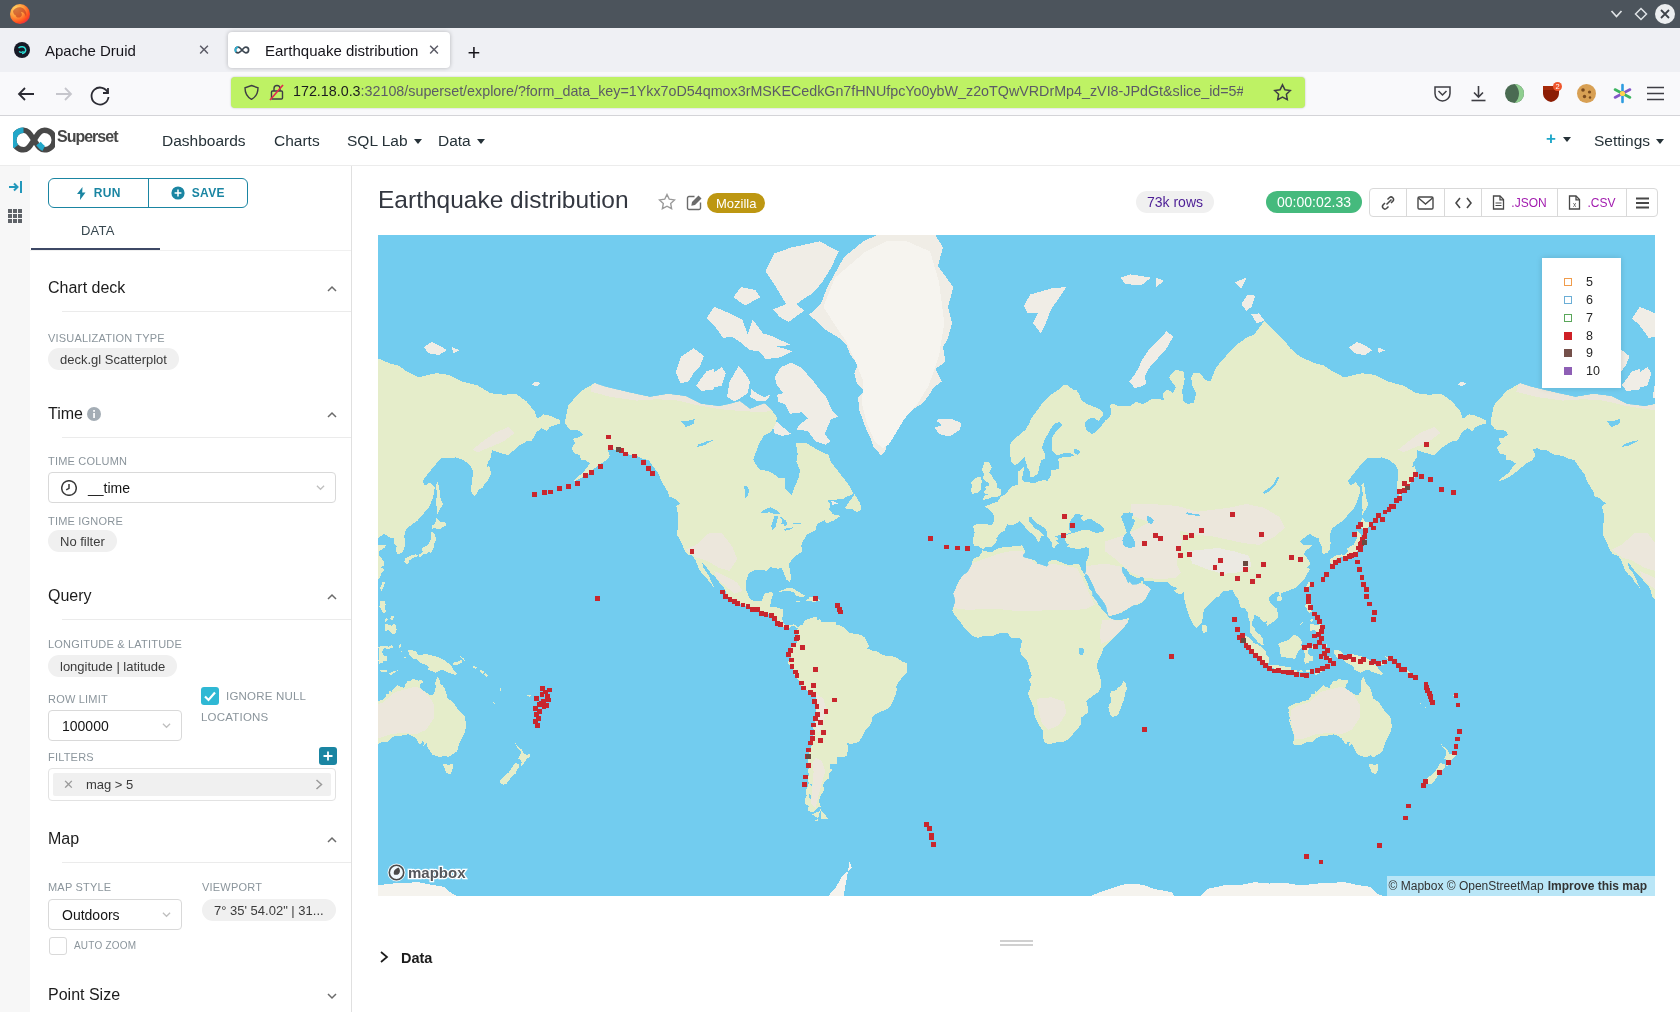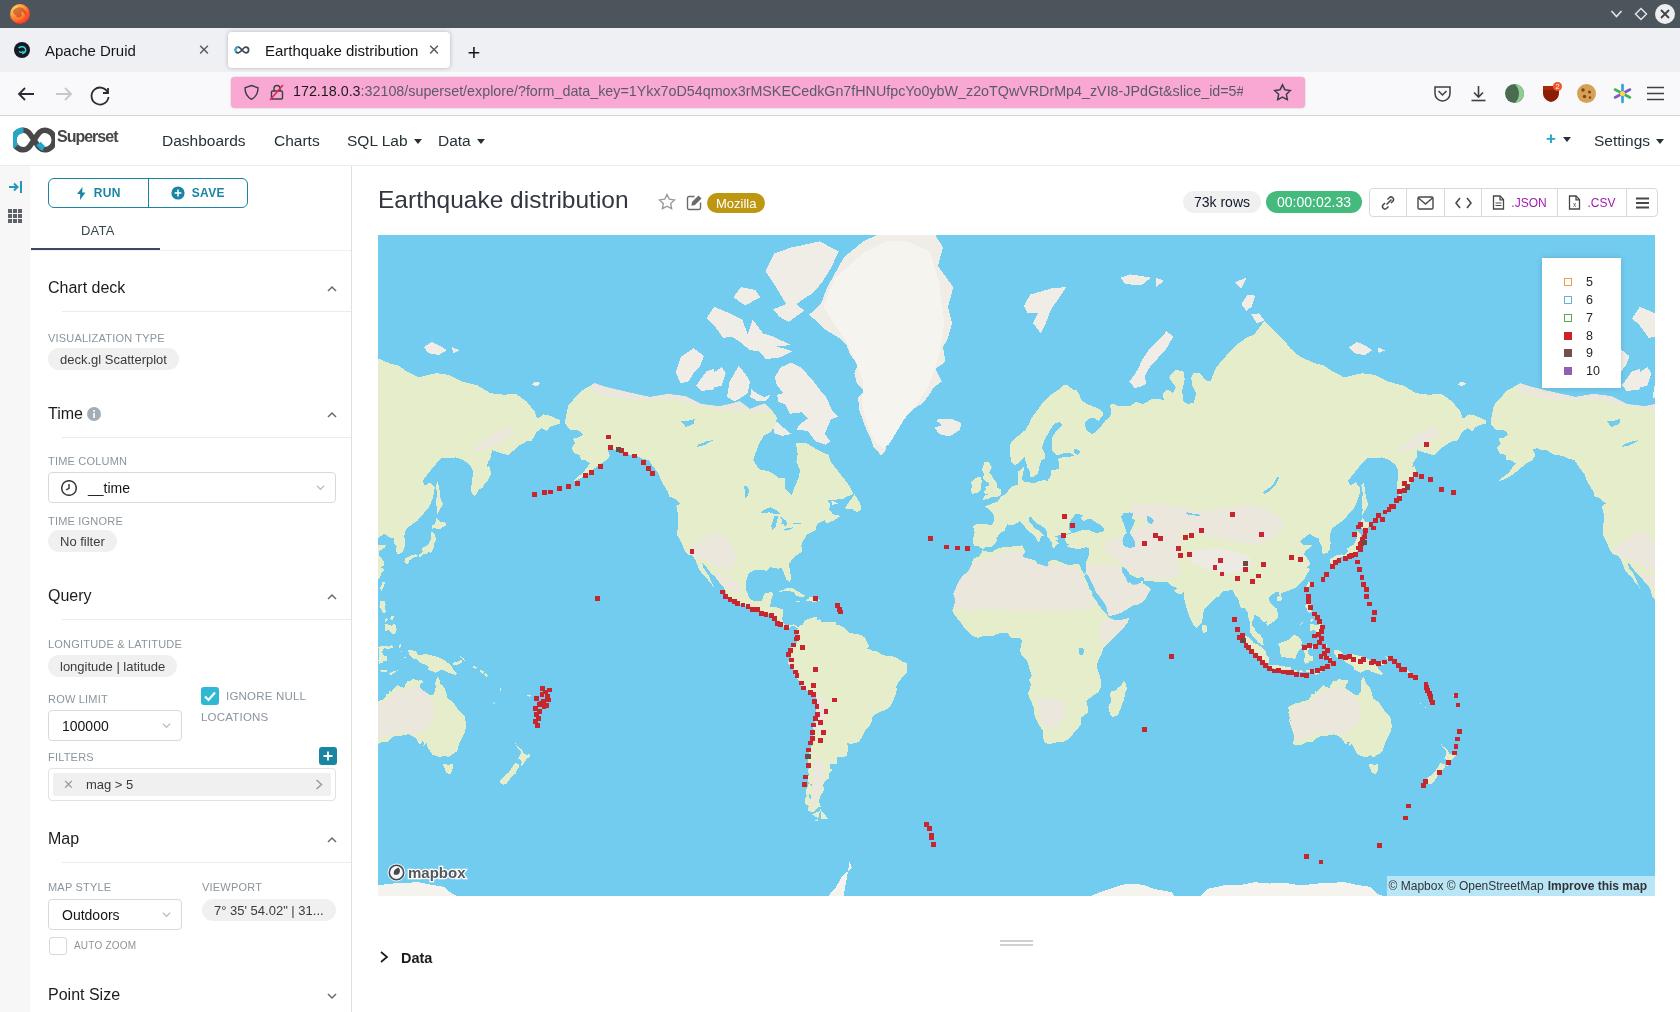--- a/index.html
+++ b/index.html
@@ -13,21 +13,21 @@
 .tab{top:4px;height:36px;border-radius:4px;font-size:15px;color:#15141a;display:flex;align-items:center}
 #tab1{left:8px;width:212px}
 #tab2{left:228px;width:222px;background:#fff;box-shadow:0 0 4px rgba(0,0,0,.25)}
 .tab .fav{width:16px;height:16px;margin-left:6px;flex:none}
 .tab .label{margin-left:15px;white-space:nowrap;overflow:hidden;flex:1}
 .tab .close{width:24px;height:24px;margin-right:4px;flex:none;color:#5b5b66;font-size:15px;line-height:24px;text-align:center}
 #newtab{left:458px;top:10px;width:32px;height:32px;color:#15141a;font-size:22px;line-height:30px;text-align:center;font-weight:400}
 
 #urlrow{left:0;top:72px;width:1680px;height:44px;background:#f9f9fb;border-bottom:1px solid #d4d4d8}
 .navbtn{width:32px;height:32px}
-#urlfield{left:231px;top:5px;width:1074px;height:31px;background:#f9a8d4;border-radius:4px;box-shadow:0 0 2px rgba(0,0,0,.25);font-size:14.3px;color:#5b5b66}
+#urlfield{left:231px;top:5px;width:1074px;height:31px;background:#bef264;border-radius:4px;box-shadow:0 0 2px rgba(0,0,0,.25);font-size:14.3px;color:#5b5b66}
 #urlfield .host{color:#1b1b1f}
 
 #snav{left:0;top:116px;width:1680px;height:50px;background:#fff;border-bottom:1px solid #ececec}
 .snavitem{top:16px;font-size:15.5px;color:#263238}
 .caret{display:inline-block;width:0;height:0;border-left:4px solid transparent;border-right:4px solid transparent;border-top:5px solid #263238;vertical-align:2px;margin-left:6px}
 
 #rail{left:0;top:166px;width:31px;height:846px;background:#f7f7f7;border-right:1px solid #ececec}
 
 #sidebar{left:30px;top:166px;width:322px;height:846px;background:#fff;border-right:1px solid #e0e0e0;overflow:hidden}
 .btngroup{left:18px;top:12px;width:200px;height:30px;border:1px solid #1a85a2;border-radius:6px;display:flex}
@@ -40,21 +40,21 @@
 .secline{height:1px;background:#ebebeb}
 .chev{width:10px;height:10px}
 .lbl{font-size:11px;color:#8b959c;letter-spacing:.2px}
 .pill{background:#f0f0f0;border-radius:11px;font-size:13px;color:#3b3b3b;display:inline-flex;align-items:center;padding:0 12px;height:22px}
 .sel{border:1px solid #d9d9d9;border-radius:4px;background:#fff;font-size:14px;color:#141414;display:flex;align-items:center}
 .selchev{margin-left:auto;margin-right:10px;width:9px;height:9px}
 
 #main{left:352px;top:166px;width:1328px;height:846px;background:#fff}
 #charttitle{left:26px;top:20px;font-size:24.5px;color:#333740}
 .hpill{height:22px;border-radius:11px;font-size:14px;display:inline-flex;align-items:center;padding:0 11px}
-#rowspill{left:831px;top:25px;background:#f0f0f0;color:#0f172a}
+#rowspill{left:784px;top:25px;background:#f0f0f0;color:#4c1d95}
 #timerpill{left:914px;top:25px;background:#45ba7d;color:#fff}
 #btngroup{left:1017px;top:22px;height:29px;display:flex;border:1px solid #d9d9d9;border-radius:4px;background:#fff}
 #btngroup .gb{display:flex;align-items:center;justify-content:center;color:#a21caf;font-size:12px}
 #btngroup .gb+.gb{border-left:1px solid #d9d9d9}
 #mapwrap{left:26px;top:69px;width:1277px;height:661px;overflow:hidden}
 #legend{left:1164px;top:23px;width:79px;height:130px;background:#fff;box-shadow:0 0 6px rgba(0,0,0,.15);font-size:12.5px;color:#252525}
 .lgrow{position:absolute;left:22px;display:flex;align-items:center}
 .lgsq{width:8px;height:8px;margin-right:14px}
 #mblogo{left:8px;top:627px;width:86px;height:21px}
 #attrib{left:1009px;top:641px;width:268px;height:20px;background:rgba(255,255,255,.5);font-size:12px;color:#333;display:flex;align-items:center;justify-content:flex-end;padding-right:8px}

